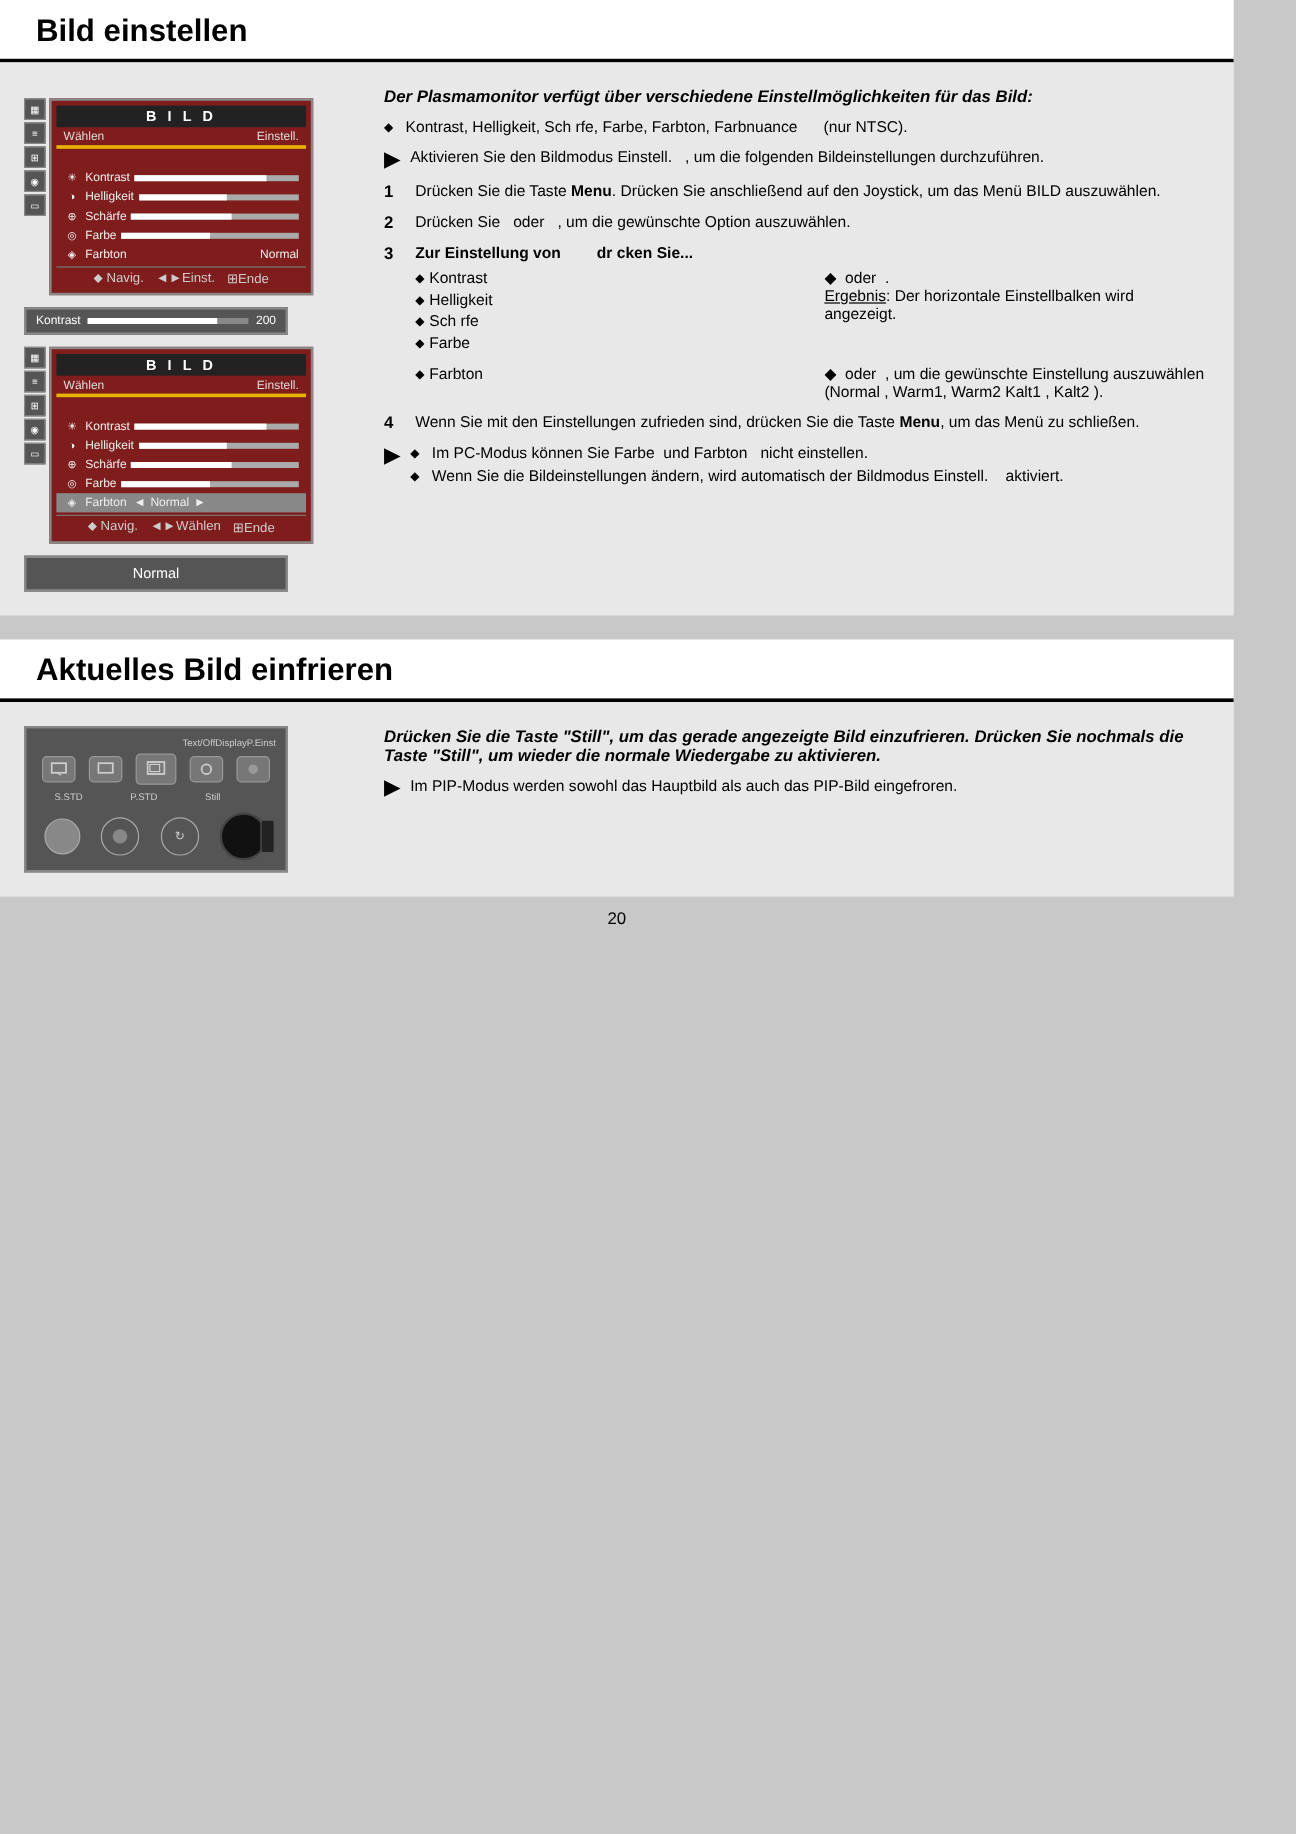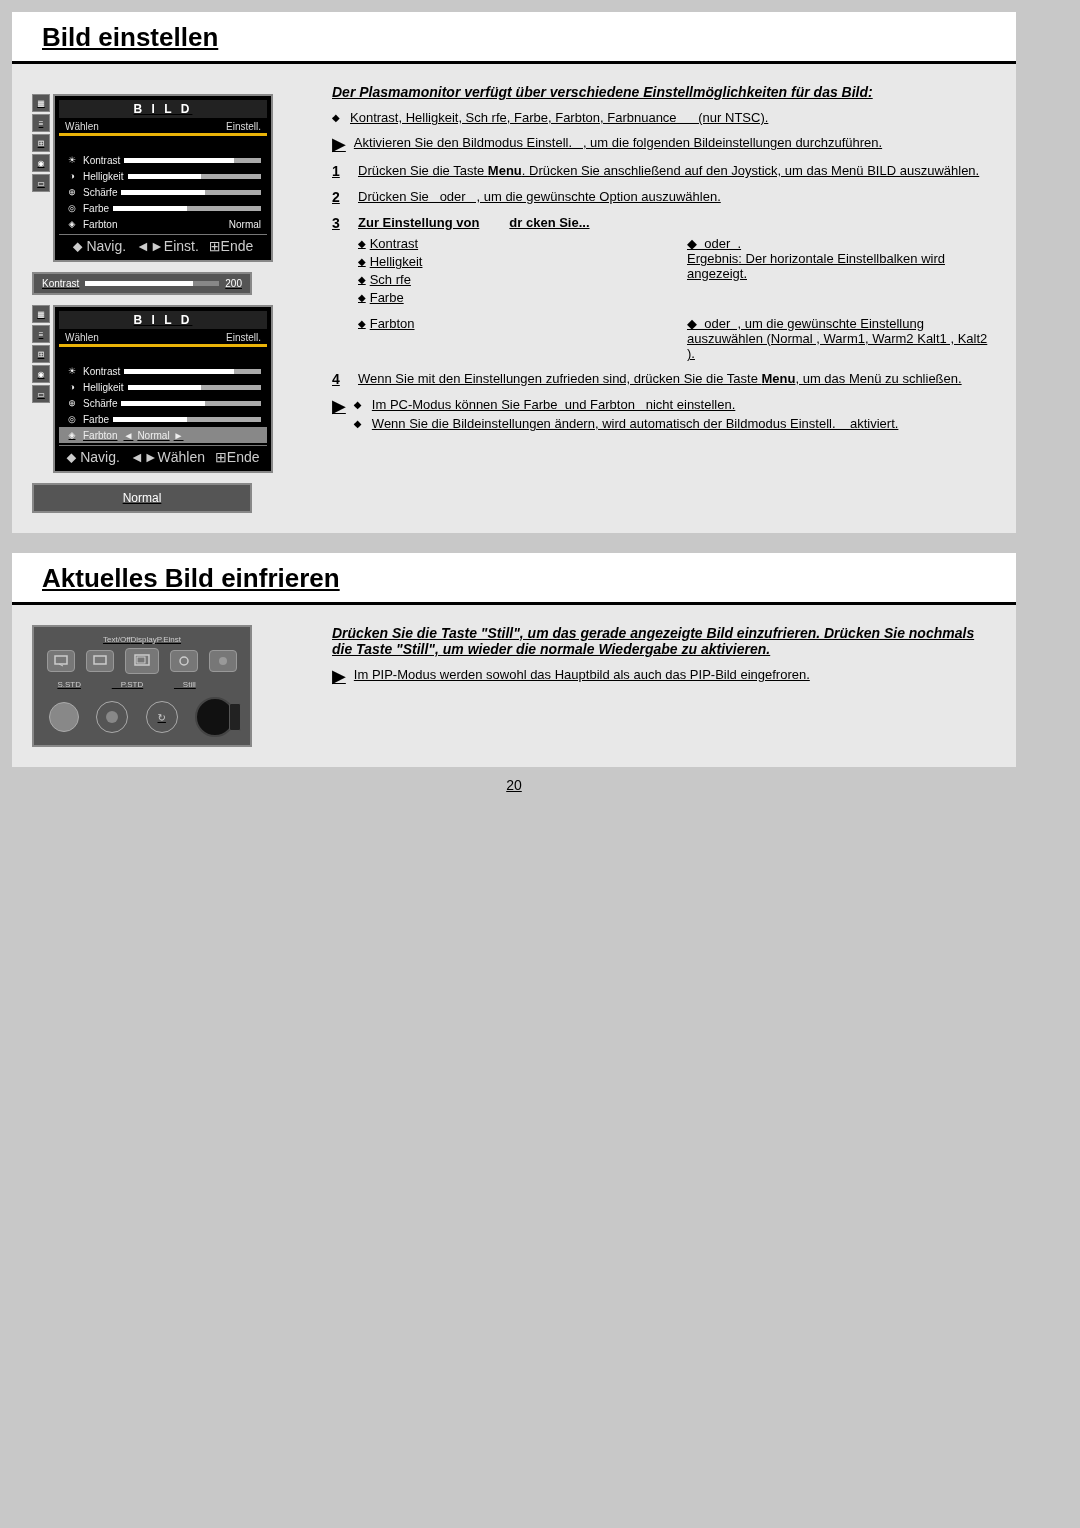--- a/index.html
+++ b/index.html
@@ -9,22 +9,21 @@
       background: #c8c8c8;
       font-family: Arial, Helvetica, sans-serif;
       font-size: 14px;
       color: #000;
     }
     .page {
       width: 1028px;
       min-height: 1528px;
       background: #c8c8c8;
       position: relative;
-      padding: 12px;
-      text-decoration: underline;
+      padding: 0;
     }
     
     .section-title {
       background: white;
       border-bottom: 3px solid #000;
       padding: 10px 30px 8px 30px;
       font-size: 26px;
       font-weight: bold;
       color: #000;
       margin-bottom: 0;
@@ -37,21 +36,21 @@
       flex-direction: column;
       gap: 10px;
     }
     
     .right-panel {
       flex: 1;
       padding-left: 20px;
     }
     
     .osd-screen {
-      background: #000000;
+      background: #7f1d1d;
       border: 2px solid #888;
       padding: 4px;
       font-size: 11px;
       color: white;
       width: 220px;
     }
     .osd-title-bar {
       background: #222;
       text-align: center;
       font-weight: bold;
@@ -105,21 +104,21 @@
     .osd-text-value {
       margin-left: auto;
       font-size: 10px;
       color: #eee;
     }
     .osd-nav-bar {
       display: flex;
       justify-content: center;
       gap: 10px;
       padding: 3px 4px 1px 4px;
-      font-size: 14px;
+      font-size: 11px;
       color: #ccc;
       border-top: 1px solid #777;
       margin-top: 2px;
     }
     
     .kontrast-bar-box {
       background: #555;
       border: 2px solid #888;
       padding: 4px 8px;
       font-size: 11px;
@@ -236,21 +235,21 @@
     
     .remote-box {
       background: #555;
       border: 2px solid #888;
       width: 220px;
       padding: 8px;
       flex-shrink: 0;
     }
     .remote-top-labels {
       display: flex;
-      justify-content: center;
+      justify-content: flex-end;
       font-size: 8px;
       color: #ccc;
       margin-bottom: 4px;
     }
     .remote-buttons-row {
       display: flex;
       justify-content: space-around;
       align-items: center;
       margin-bottom: 6px;
     }

